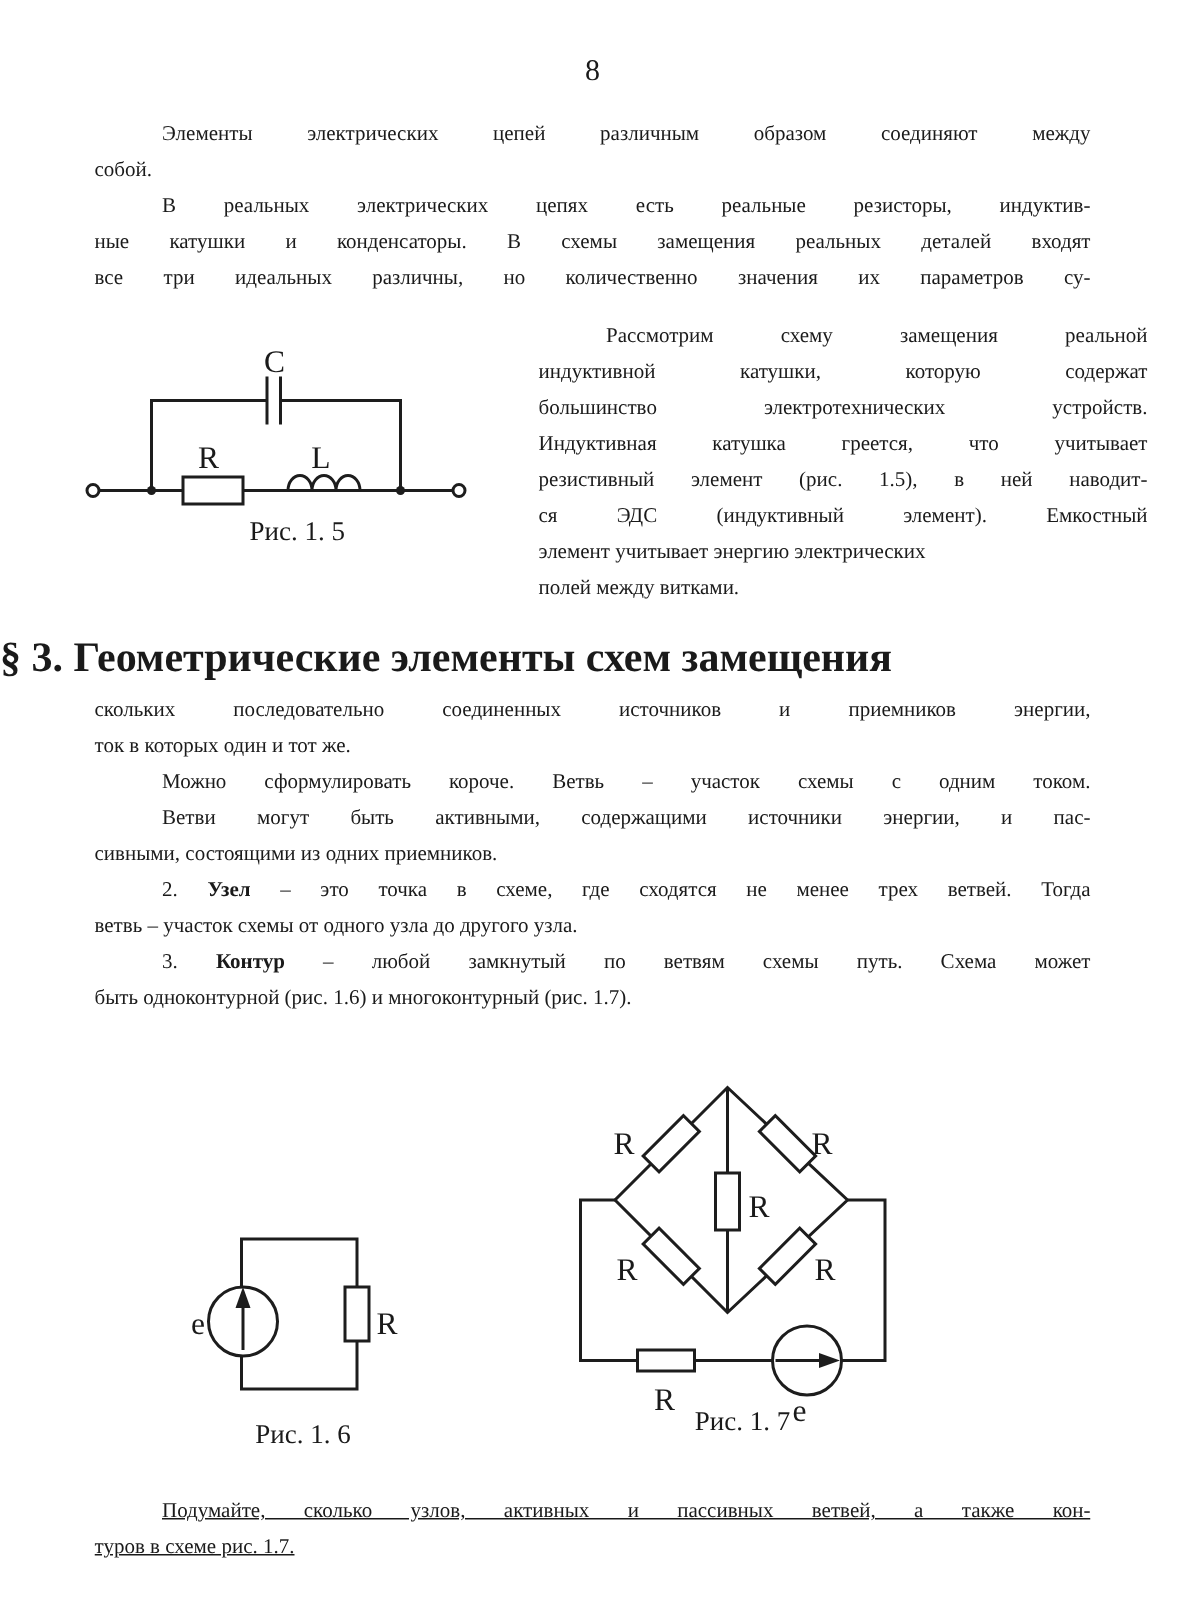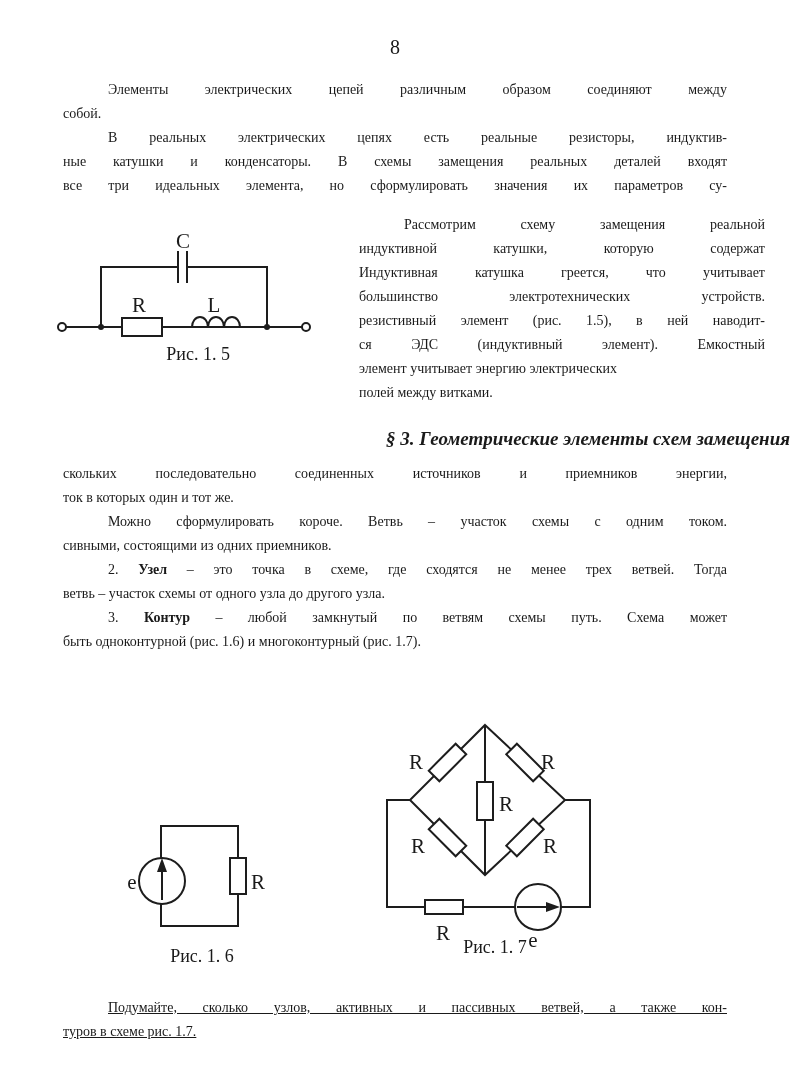--- a/index.html
+++ b/index.html
@@ -4,43 +4,43 @@
 <style>
   html,body{margin:0;padding:0;background:#fff;}
   .page{position:relative;width:790px;height:1080px;background:#fff;overflow:hidden;
         font-family:"Liberation Serif","DejaVu Serif",serif;color:#1a1a1a;}
   .blk{position:absolute;}
   .ln{height:24px;line-height:24px;font-size:14px;overflow:hidden;white-space:normal;}
   .jl{text-align:justify;text-align-last:justify;}
   .ind{text-indent:45px;}
   .b{font-weight:bold;}
   #pnum{position:absolute;top:36px;left:0;width:790px;text-align:center;font-size:20px;}
-  #heading{position:absolute;top:426px;left:0;width:790px;text-align:right;
-           font-weight:bold;font-size:19px;line-height:26px;font-style:italic;}
+  #heading{position:absolute;top:426px;left:0;width:790px;text-align:left;
+           font-weight:bold;font-size:28px;line-height:26px;}
   .cap{position:absolute;text-align:center;font-size:18px;line-height:20px;}
   svg{position:absolute;overflow:visible;}
   .w{stroke:#1d1d1d;stroke-width:2;fill:none;}
   .bx{fill:#fff;stroke:#1d1d1d;stroke-width:2;}
   .dot{fill:#1d1d1d;stroke:none;}
   .ah{fill:#1d1d1d;stroke:none;}
   .lab{font-family:"Liberation Serif","DejaVu Serif",serif;font-size:21px;fill:#1a1a1a;stroke:none;}
 </style>
 </head>
 <body>
 
 <div class="page">
 
   <div id="pnum">8</div>
 
   <div class="blk" style="left:63px;top:78px;width:664px;">
     <div class="ln jl ind">Элементы электрических цепей различным образом соединяют между</div>
     <div class="ln">собой.</div>
     <div class="ln jl ind">В реальных электрических цепях есть реальные резисторы, индуктив-</div>
     <div class="ln jl">ные катушки и конденсаторы. В схемы замещения реальных деталей входят</div>
-    <div class="ln jl">все три идеальных элемента, но сформулировать значения их параметров су-</div>
+    <div class="ln jl">все три идеальных различны, но количественно значения их параметров су-</div>
   </div>
 
   <svg style="left:50px;top:220px;" width="270" height="150" viewBox="0 0 270 150">
     <line class="w" x1="16" y1="107" x2="252" y2="107"></line>
     <circle class="bx" cx="12" cy="107" r="4"></circle>
     <circle class="bx" cx="256" cy="107" r="4"></circle>
     <polyline class="w" points="51,107 51,47 128,47"></polyline>
     <polyline class="w" points="137,47 217,47 217,107"></polyline>
     <line class="w" x1="128" y1="31" x2="128" y2="63"></line>
     <line class="w" x1="137" y1="31" x2="137" y2="63"></line>
@@ -50,34 +50,35 @@
     <path class="w" d="M142 107 a8 10 0 0 1 16 0 a8 10 0 0 1 16 0 a8 10 0 0 1 16 0"></path>
     <text class="lab" x="133" y="28" text-anchor="middle">C</text>
     <text class="lab" x="89" y="92" text-anchor="middle">R</text>
     <text class="lab" x="164" y="92" text-anchor="middle">L</text>
   </svg>
   <div class="cap" style="left:150px;top:344px;width:80px;text-align:right;">Рис. 1. 5</div>
 
   <div class="blk" style="left:335px;top:213px;width:406px;margin-left:24px;">
     <div class="ln jl ind">Рассмотрим схему замещения реальной</div>
     <div class="ln jl">индуктивной катушки, которую содержат</div>
+    <div class="ln jl">большинство электротехнических устройств.</div>
     <div class="ln jl">Индуктивная катушка греется, что учитывает</div>
-    <div class="ln jl">большинство электротехнических устройств.</div>
     <div class="ln jl">резистивный элемент (рис. 1.5), в ней наводит-</div>
     <div class="ln jl">ся ЭДС (индуктивный элемент). Емкостный</div>
     <div class="ln">элемент учитывает энергию электрических</div>
     <div class="ln">полей между витками.</div>
   </div>
 
   <div id="heading">§ 3. Геометрические элементы схем замещения</div>
 
   <div class="blk" style="left:63px;top:462px;width:664px;">
     <div class="ln jl">скольких последовательно соединенных источников и приемников энергии,</div>
     <div class="ln">ток в которых один и тот же.</div>
     <div class="ln jl ind">Можно сформулировать короче. Ветвь – участок схемы с одним током.</div>
+    <div class="ln jl ind">Ветви могут быть активными, содержащими источники энергии, и пас-</div>
     <div class="ln">сивными, состоящими из одних приемников.</div>
     <div class="ln jl ind"><span>2.</span> <span class="b">Узел</span> <span>– это точка в схеме, где сходятся не менее трех ветвей. Тогда</span></div>
     <div class="ln">ветвь – участок схемы от одного узла до другого узла.</div>
     <div class="ln jl ind"><span>3.</span> <span class="b">Контур</span> <span>– любой замкнутый по ветвям схемы путь. Схема может</span></div>
     <div class="ln">быть одноконтурной (рис. 1.6) и многоконтурный (рис. 1.7).</div>
   </div>
 
   <svg style="left:118px;top:812px;" width="152" height="128" viewBox="0 0 152 128">
     <rect class="w" x="43" y="14" width="77" height="100"></rect>
     <circle class="bx" cx="44" cy="69" r="23"></circle>

